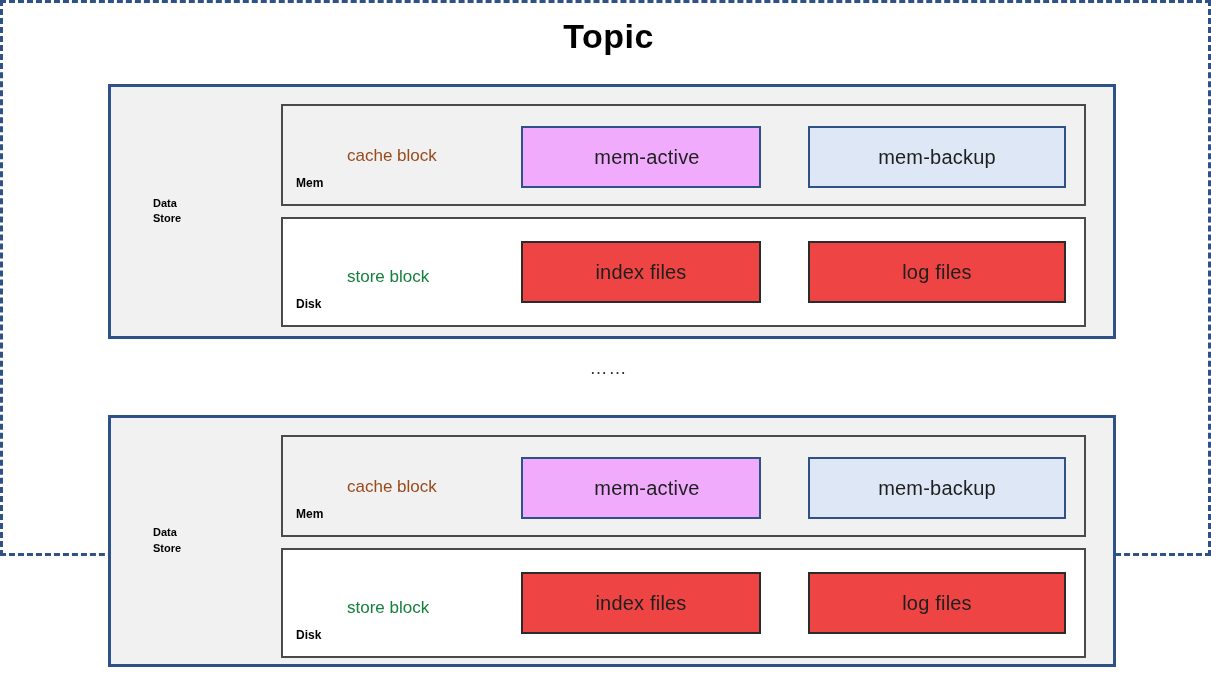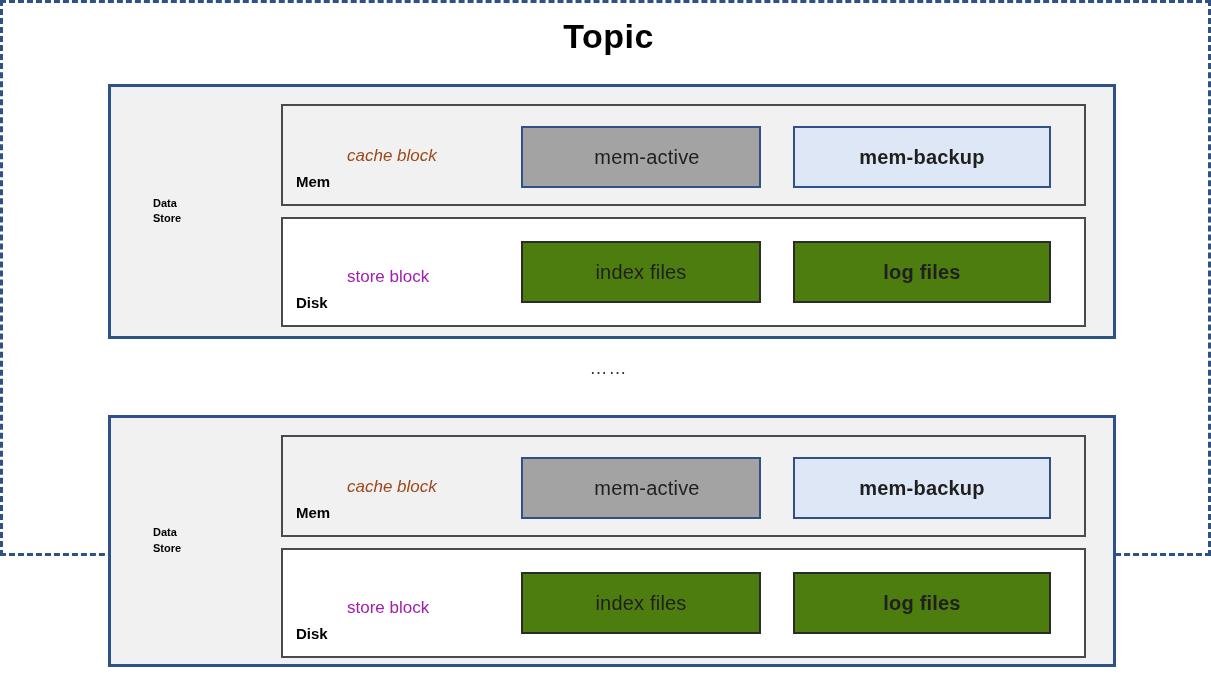--- a/index.html
+++ b/index.html
@@ -70,52 +70,52 @@
     box-sizing: border-box;
     border: 2px solid #4a4a4a;
   }
   .tier-mem  { top: 17px;  height: 102px; background: #f1f1f1; }
   .tier-disk { top: 130px; height: 110px; background: #ffffff; }
 
   .tier-name {
     position: absolute;
     left: 13px;
     bottom: 14px;
-    font-size: 15px;
+    font-size: 12px;
     font-weight: bold;
     color: #000000;
   }
   .tier-kind {
     position: absolute;
     left: 64px;
     bottom: 38px;
     font-size: 17px;
     white-space: nowrap;
   }
-  .kind-cache { color: #9a4a1c; font-style: italic; }
-  .kind-store { color: #a21caf; }
+  .kind-cache { color: #9a4a1c; }
+  .kind-store { color: #15803d; }
 
   
   .unit-box {
     position: absolute;
     box-sizing: border-box;
     display: flex;
     align-items: center;
     justify-content: center;
     font-size: 20px;
     color: #1f1f1f;
     letter-spacing: 0.2px;
   }
   .unit-box.slot-a { left: 238px; width: 240px; }
-  .unit-box.slot-b { left: 510px; width: 258px; font-weight: bold; }
+  .unit-box.slot-b { left: 525px; width: 258px; }
 
   .tier-mem  .unit-box { top: 20px; height: 62px; border: 2px solid #2e5288; }
-  .tier-disk .unit-box { top: 22px; height: 62px; border: 2px solid #2b2b2b; background: #4d7c0f; }
+  .tier-disk .unit-box { top: 22px; height: 62px; border: 2px solid #2b2b2b; background: #ef4444; }
 
-  .fill-active { background: #a3a3a3; padding-left: 12px; }
+  .fill-active { background: #f0abfc; padding-left: 12px; }
   .fill-backup { background: #dde7f5; }
 
   
   #ellipsis {
     position: absolute;
     left: 0;
     top: 355px;
     width: 1211px;
     text-align: center;
     font-size: 18px;

